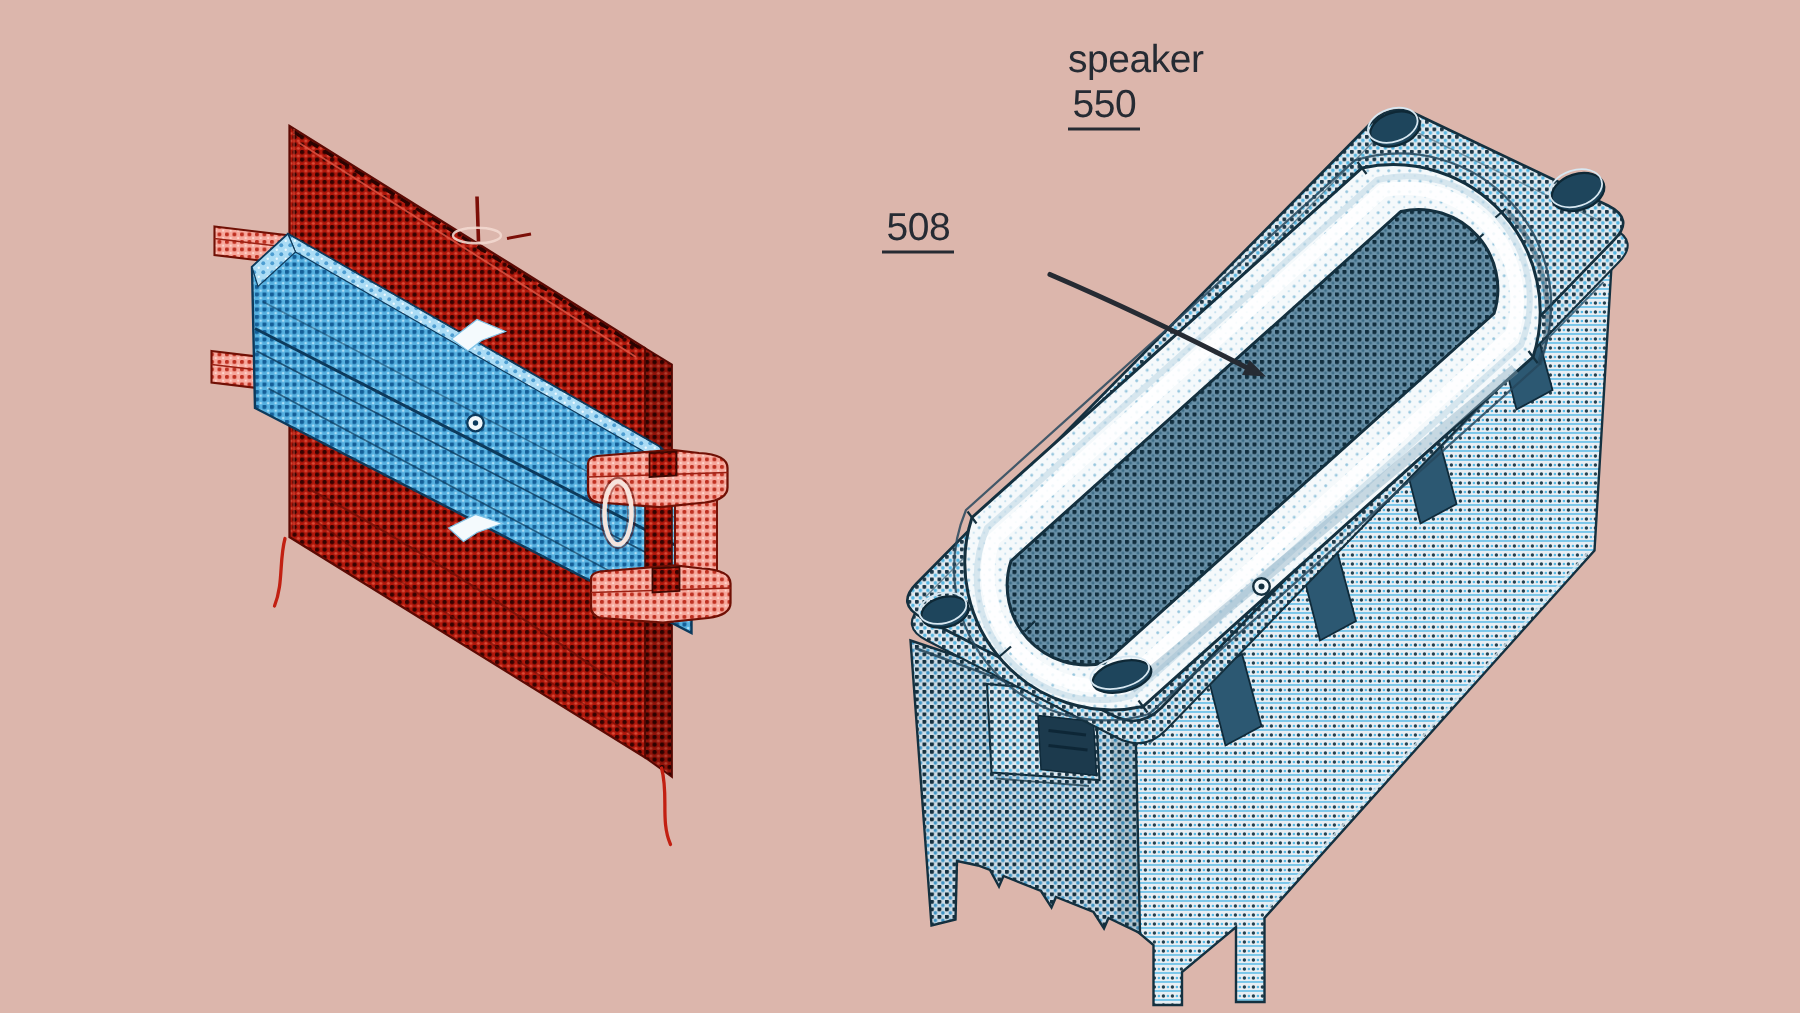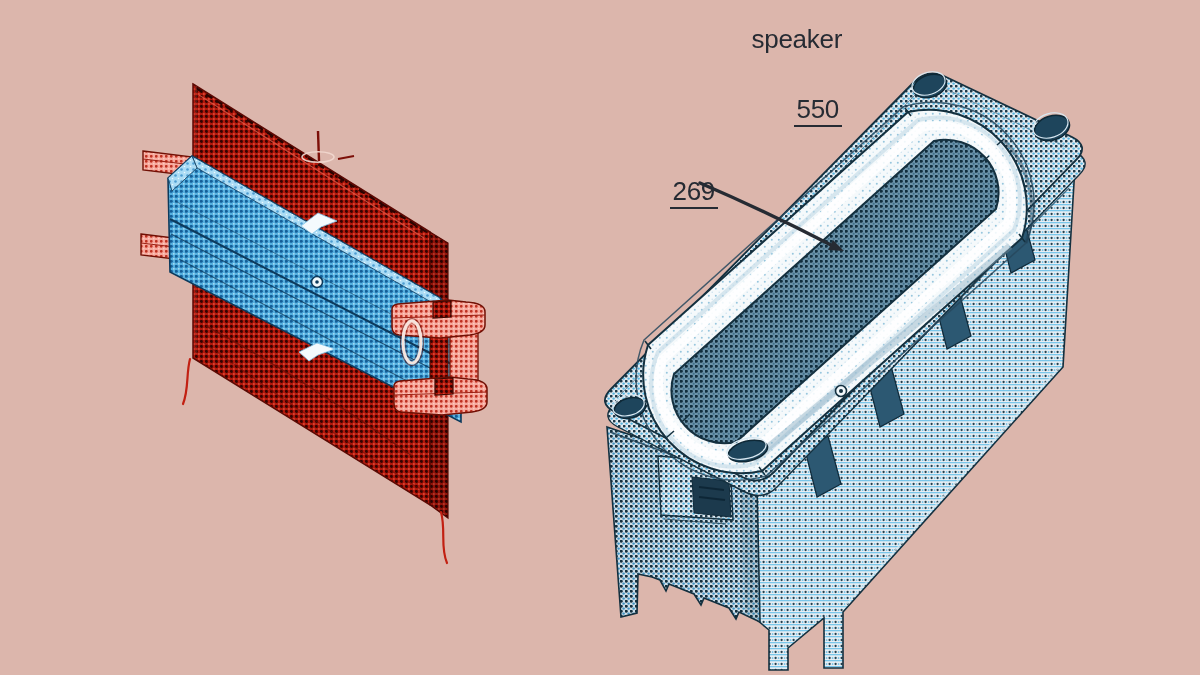--- a/index.html
+++ b/index.html
@@ -1,22 +1,22 @@
 <!DOCTYPE html>
 <html><head>
 <meta charset="utf-8">
 <style>
   html,body{margin:0;padding:0;background:#dcb6ac;}
   .stage{position:relative;width:1200px;height:675px;overflow:hidden;
          font-family:"Liberation Sans", sans-serif;}
   .stage svg{position:absolute;left:0;top:0;}
-  .fig-label{position:absolute;text-align:right;color:#262b33;
+  .fig-label{position:absolute;text-align:left;color:#262b33;
              font-size:26px;line-height:30px;letter-spacing:-0.3px;}
   .fig-label .num span{display:inline-block;border-bottom:2px solid currentColor;
-             padding:0 3px 1px 3px;margin-top:40px;}
+             padding:0 3px 1px 3px;}
 </style>
 </head>
 <body>
 
 <div class="stage">
 <svg width="1200" height="675" viewBox="0 0 1200 675">
   <defs>
     <pattern id="pat-red-dark" width="5" height="5" patternUnits="userSpaceOnUse">
       <rect width="5" height="5" fill="#b0170b"></rect>
       <circle cx="1.4" cy="1.4" r="1.5" fill="#350301"></circle>
@@ -222,15 +222,15 @@
     <path d="M700,183 C742,201 792,225 831,245" fill="none" stroke="#262b33" stroke-width="3.4" stroke-linecap="round"></path>
     <polygon points="844,251 828,250 833,240" fill="#262b33"></polygon>
   </g>
 </svg>
 
 <div class="fig-label" style="left:712px;top:24px;width:130px;">
   <div>speaker</div>
   <div class="num"><span>550</span></div>
 </div>
 <div class="fig-label" style="left:588px;top:136px;width:130px;">
-  <div class="num"><span>269</span></div>
+  <div class="num"><span>508</span></div>
 </div>
 </div>
 
 </body></html>

